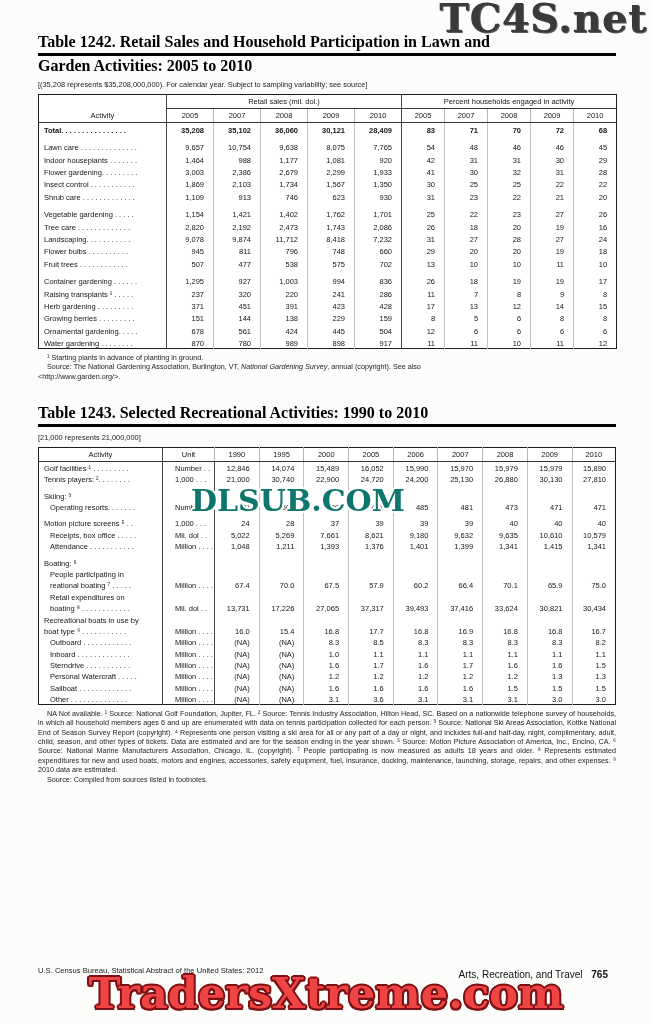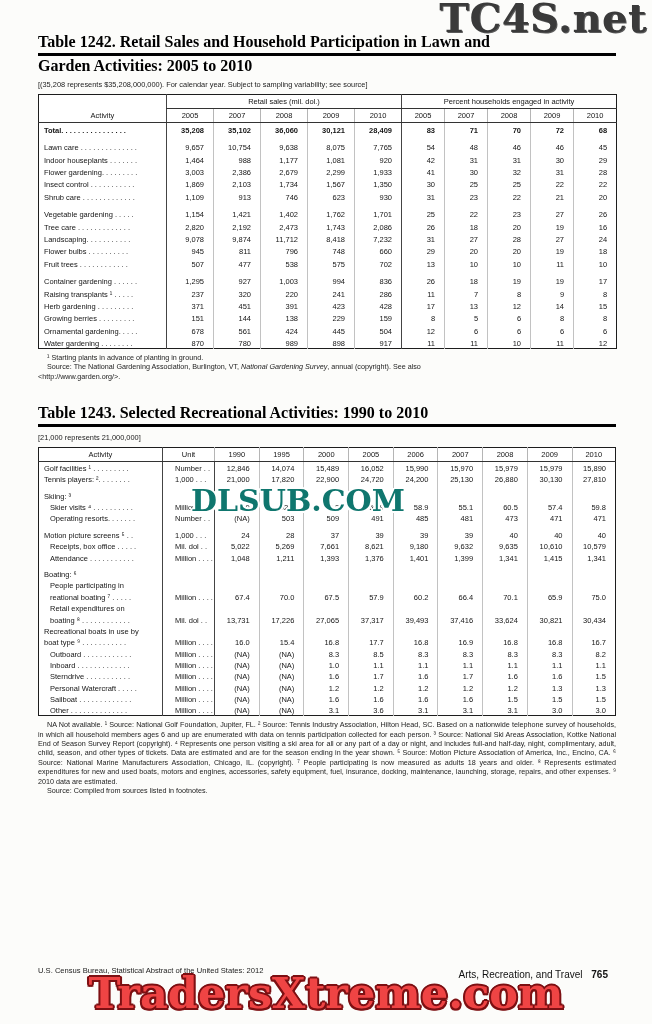--- a/index.html
+++ b/index.html
@@ -462,21 +462,21 @@
           <td class="num">15,990</td>
           <td class="num">15,970</td>
           <td class="num">15,979</td>
           <td class="num">15,979</td>
           <td class="num">15,890</td>
         </tr>
         <tr>
           <td class="act">Tennis players: ². . . . . . . .</td>
           <td class="unit">1,000 . . .</td>
           <td class="num gsep">21,000</td>
-          <td class="num">17,820</td>
+          <td class="num">30,740</td>
           <td class="num">22,900</td>
           <td class="num">24,720</td>
           <td class="num">24,200</td>
           <td class="num">25,130</td>
           <td class="num">26,880</td>
           <td class="num">30,130</td>
           <td class="num">27,810</td>
         </tr>
         <tr class="spacer">
           <td class="act"></td>
@@ -496,33 +496,20 @@
           <td class="unit"></td>
           <td class="num gsep"></td>
           <td class="num"></td>
           <td class="num"></td>
           <td class="num"></td>
           <td class="num"></td>
           <td class="num"></td>
           <td class="num"></td>
           <td class="num"></td>
           <td class="num"></td>
-        </tr>
-        <tr>
-          <td class="act ind">Skier visits ⁴ . . . . . . . . . .</td>
-          <td class="unit">Million . . . .</td>
-          <td class="num gsep">50.0</td>
-          <td class="num">52.7</td>
-          <td class="num">52.2</td>
-          <td class="num">56.9</td>
-          <td class="num">58.9</td>
-          <td class="num">55.1</td>
-          <td class="num">60.5</td>
-          <td class="num">57.4</td>
-          <td class="num">59.8</td>
         </tr>
         <tr>
           <td class="act ind">Operating resorts. . . . . . .</td>
           <td class="unit">Number . .</td>
           <td class="num gsep">(NA)</td>
           <td class="num">503</td>
           <td class="num">509</td>
           <td class="num">491</td>
           <td class="num">485</td>
           <td class="num">481</td>

